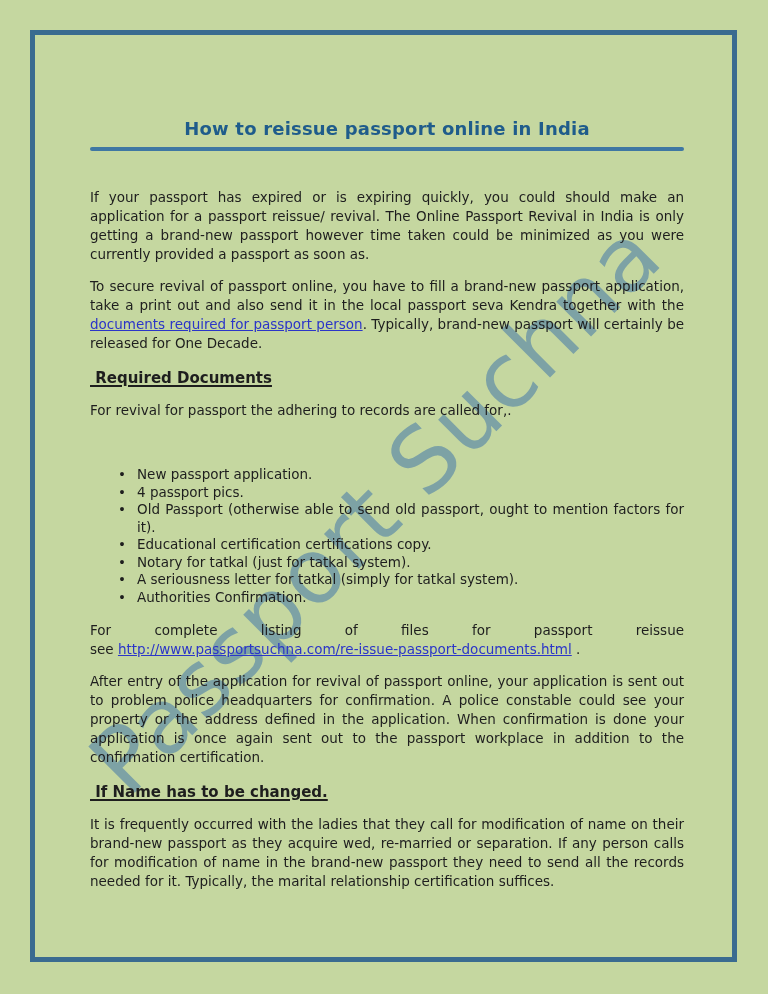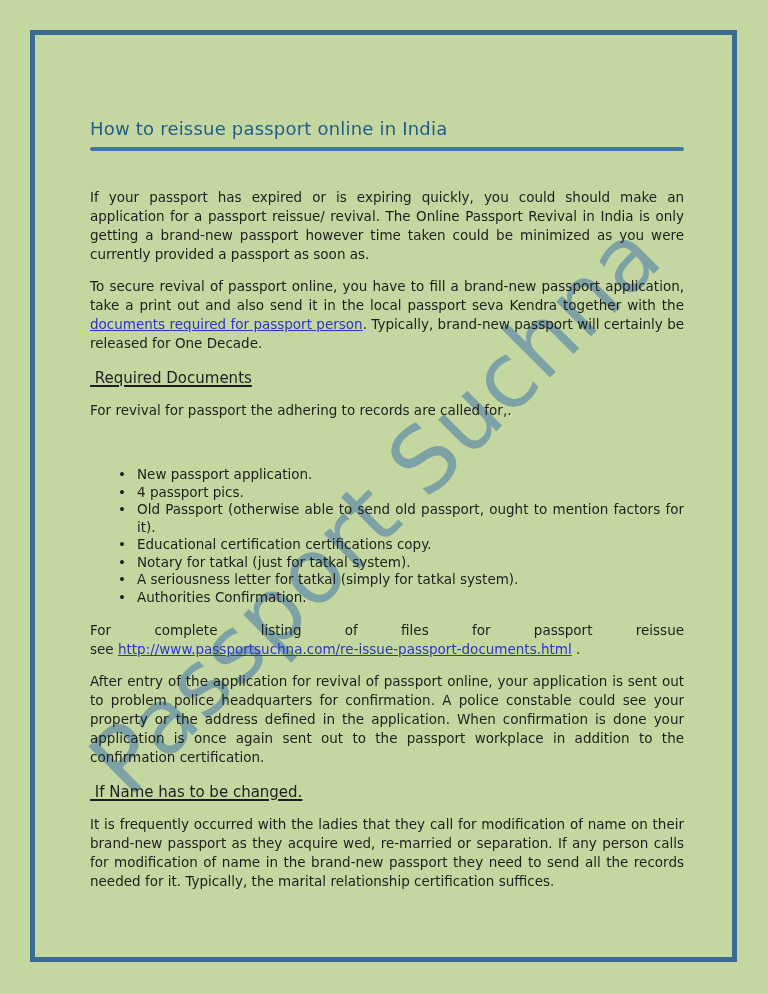--- a/index.html
+++ b/index.html
@@ -49,40 +49,41 @@
     left: 90px;
     top: 0;
     width: 594px;
     z-index: 2;
     font-size: 13.5px;
     line-height: 19px;
   }
   .title {
     margin: 0;
     padding-top: 119px;
+    text-align: center;
     font-size: 18px;
-    font-weight: normal;
+    font-weight: bold;
     color: var(--title_color);
     letter-spacing: 0.2px;
   }
   .rule {
     height: 4px;
     background: var(--rule_color);
     margin-top: 9px;
     border-radius: 2px;
   }
   .para {
     margin: 13px 0 0 0;
     text-align: justify;
   }
   .para.first { margin-top: 37px; }
   .heading {
     margin: 16px 0 0 0;
     font-size: 15px;
-    font-weight: normal;
+    font-weight: bold;
     text-decoration: underline;
     text-decoration-thickness: 1.5px;
     text-underline-offset: 2px;
   }
   .bullets {
     margin: 46px 0 15px 0;
     padding: 0;
     list-style: none;
     line-height: 17.5px;
   }

